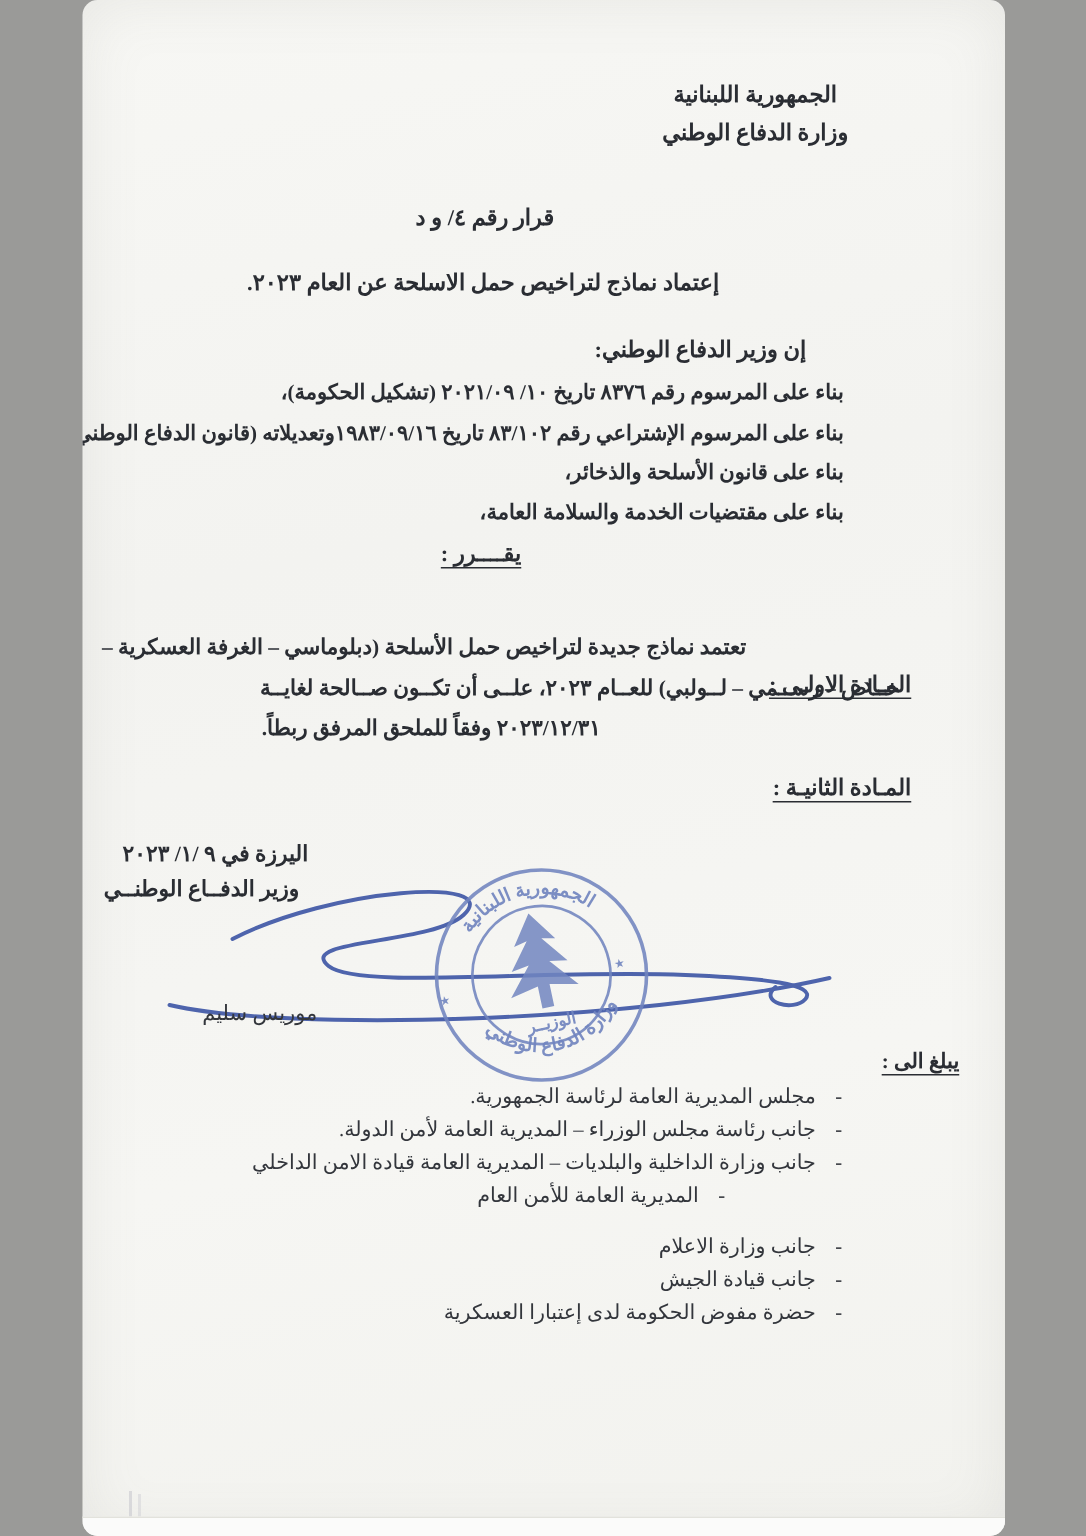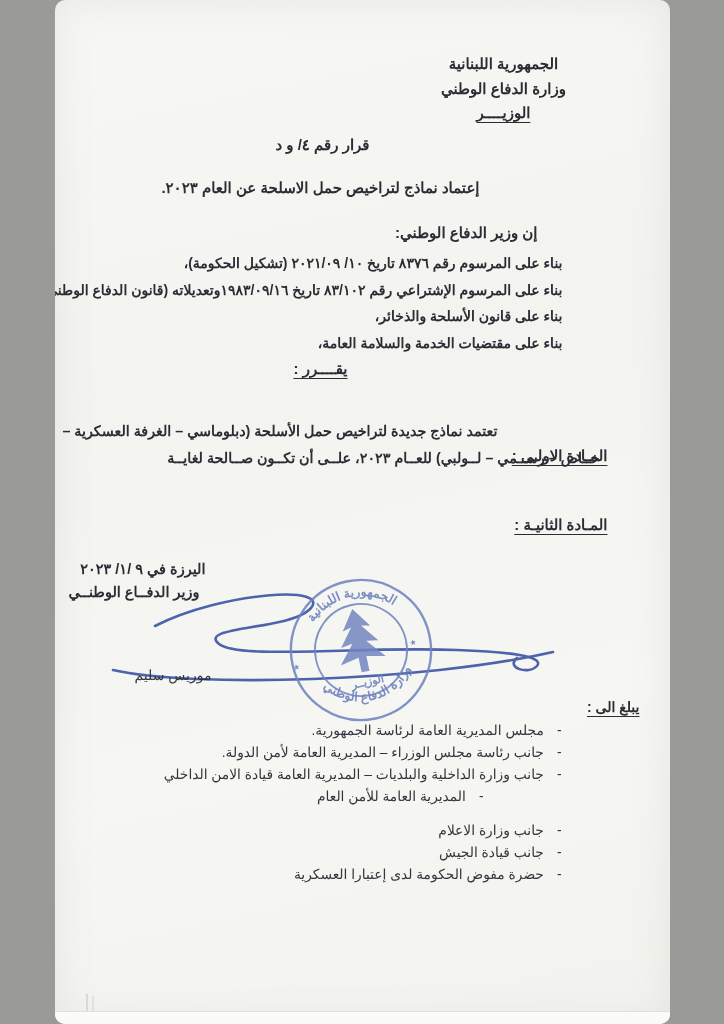--- a/index.html
+++ b/index.html
@@ -2,21 +2,21 @@
 <html lang="ar" dir="rtl"><head>
 <meta charset="utf-8">
 <style>
   html,body{margin:0;padding:0;background:#9a9a98;}
   .page{
     position:relative;
     width:615px;height:1024px;
     margin:0 auto;
     background:linear-gradient(168deg,#f7f7f4 0%,#f3f3f0 35%,#f6f6f3 70%,#f2f2ee 100%);
     overflow:hidden;
-    font-family:Liberation Sans, sans-serif;
+    font-family:Liberation Serif, serif;
     color:#2a2d33;
     direction:rtl;
     box-shadow:inset 0 0 40px rgba(120,120,115,.12);
     border-radius:10px;
   }
   .abs{position:absolute;white-space:nowrap;}
   .b{font-weight:700;}
   .u{text-decoration:underline;text-underline-offset:4px;text-decoration-thickness:1.4px;}
   .hdr{text-align:center;line-height:24.5px;font-size:15px;}
   .clauses{line-height:26.5px;font-size:14px;text-align:right;}
@@ -32,41 +32,41 @@
 <div class="page">
 
   <svg class="abs" style="left:600px;top:0;width:124px;height:110px;" viewBox="0 0 124 110">
     <polygon points="104,0 124,0 124,26" fill="#ebebe5"></polygon>
     <path d="M 46,6 C 58,28 74,32 68,44 C 63,57 92,50 90,88" stroke="#cfcfc7" stroke-width="2.2" fill="none" opacity="0.85"></path>
   </svg>
 
   <div class="abs hdr b" style="right:60px;top:52px;width:212px;">
     <div>الجمهورية اللبنانية</div>
     <div>وزارة الدفاع الوطني</div>
-    <div class="u">الوزيــــر</div>
   </div>
 
   <div class="abs b" style="right:300px;top:136px;font-size:15px;">قرار رقم ٤/ و د</div>
 
   <div class="abs b" style="right:190px;top:179px;font-size:15px;">إعتماد نماذج لتراخيص حمل الاسلحة عن العام ٢٠٢٣.</div>
 
   <div class="abs b" style="right:132px;top:224px;font-size:15px;">إن وزير الدفاع الوطني:</div>
 
   <div class="abs clauses b" style="right:107px;top:250px;">
     <div>بناء على المرسوم رقم ٨٣٧٦ تاريخ ١٠/ ٢٠٢١/٠٩ (تشكيل الحكومة)،</div>
     <div>بناء على المرسوم  الإشتراعي رقم ٨٣/١٠٢  تاريخ ١٩٨٣/٠٩/١٦وتعديلاته (قانون الدفاع  الوطني)،</div>
     <div>بناء على قانون الأسلحة والذخائر،</div>
     <div>بناء على مقتضيات الخدمة والسلامة العامة،</div>
   </div>
 
   <div class="abs b u" style="right:322px;top:360px;font-size:15px;">يقــــرر :</div>
 
   <div class="abs b u" style="right:62px;top:447px;font-size:15px;">المـادة الاولـى :</div>
   <div class="abs b" style="right:172px;top:423px;font-size:14.3px;">تعتمد نماذج جديدة لتراخيص حمل الأسلحة (دبلوماسي – الغرفة العسكرية –</div>
   <div class="abs b" style="right:70px;top:450px;font-size:14.3px;">خــاص – رســمي – لــولبي) للعــام ٢٠٢٣، علــى أن تكــون صــالحة لغايــة</div>
+  <div class="abs b" style="left:120px;top:477px;font-size:14.3px;">٢٠٢٣/١٢/٣١ وفقاً للملحق المرفق ربطاً.</div>
 
   <div class="abs b u" style="right:62px;top:516px;font-size:15px;">المـادة الثانيـة :</div>
 
   <div class="abs b" style="right:464px;top:561px;font-size:14.5px;">اليرزة في ٩ /١/ ٢٠٢٣</div>
   <div class="abs b" style="right:470px;top:584px;font-size:14.5px;">وزير الدفــاع الوطنــي</div>
 
   <svg class="abs" style="left:46px;top:590px;width:486px;height:104px;" viewBox="0 0 486 104">
     <g stroke="#3f57a7" stroke-width="2.6" fill="none" stroke-linecap="round" opacity="0.92">
       <path d="M 54,36 C 120,2 236,-6 208,20 C 186,40 96,36 118,54 C 138,70 260,56 356,60 C 408,62 444,66 436,76 C 428,85 404,78 416,68"></path>
       <path d="M 12,80 C 90,98 320,92 452,62"></path>

